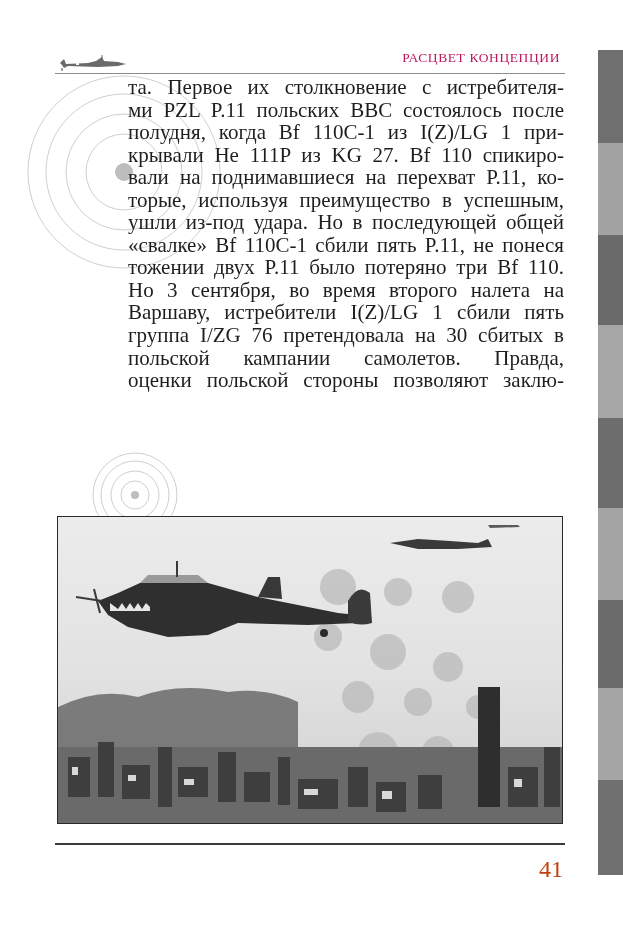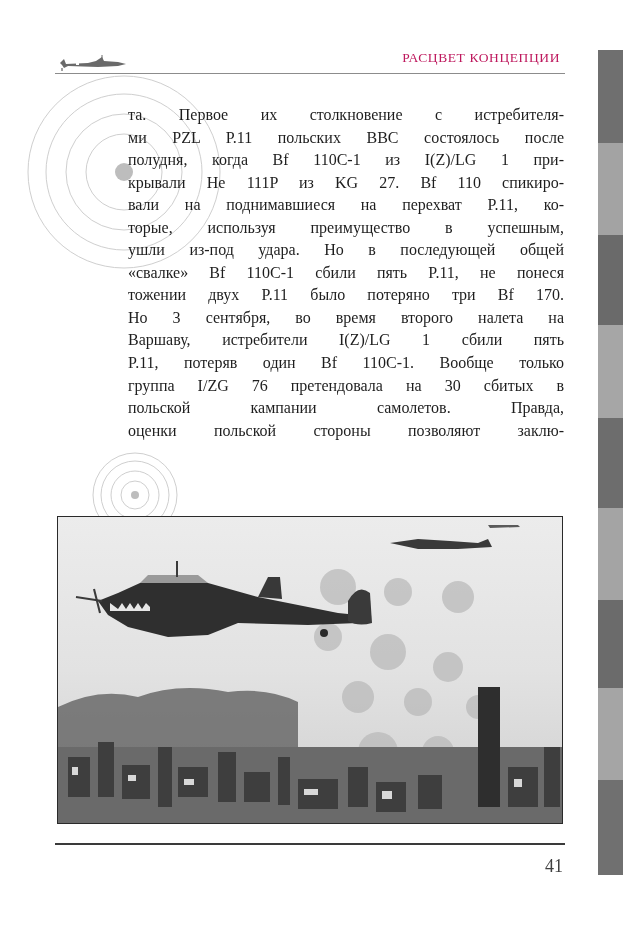--- a/index.html
+++ b/index.html
@@ -18,37 +18,37 @@
     color: #be185d;
   }
   .header-rule { position: absolute; left: 0; right: 0; top: 33px; height: 1px; background: #8c8c8c; }
 
   .side-tabs { position: absolute; left: 598px; top: 50px; width: 25px; height: 825px; }
   .side-tab { position: absolute; left: 0; width: 25px; }
 
   .decor { position: absolute; left: 0; top: 0; width: 623px; height: 927px; pointer-events: none; }
 
   .body-text {
-    position: absolute; left: 128px; top: 104px; width: 436px;
-    font-family: "Liberation Serif", serif; font-size: 16px; line-height: 22.55px;
+    position: absolute; left: 128px; top: 76px; width: 436px;
+    font-family: "Liberation Serif", serif; font-size: 21px; line-height: 22.55px;
     color: #1e1e1e;
   }
   .text-line { display: block; white-space: nowrap; text-align: justify; text-align-last: justify; height: 22.55px; }
   .text-line.last { text-align-last: left; }
 
   .photo {
     position: absolute; left: 57px; top: 516px; width: 504px; height: 306px;
     border: 1.5px solid #2a2a2a; overflow: hidden; background: #e9e9e9;
   }
   .photo svg { display: block; }
 
   .footer-rule { position: absolute; left: 55px; top: 843px; width: 510px; height: 2px; background: #3a3a3a; }
   .page-number {
     position: absolute; right: 60px; top: 856px;
-    font-family: "Liberation Serif", serif; font-size: 18px; color: #404040;
+    font-family: "Liberation Serif", serif; font-size: 24px; color: #c2410c;
   }
 </style>
 </head>
 <body>
 
 <div class="page">
 
   <svg class="decor" viewBox="0 0 623 927">
     <g fill="none" stroke="#cfcfcf" stroke-width="1">
       <circle cx="124" cy="172" r="38"></circle>
@@ -89,24 +89,23 @@
 
   <div class="body-text">
     <span class="text-line">та. Первое их столкновение с истребителя-</span>
     <span class="text-line">ми PZL P.11 польских ВВС состоялось после</span>
     <span class="text-line">полудня, когда Bf 110C-1 из I(Z)/LG 1 при-</span>
     <span class="text-line">крывали He 111P из KG 27. Bf 110 спикиро-</span>
     <span class="text-line">вали на поднимавшиеся на перехват P.11, ко-</span>
     <span class="text-line">торые, используя преимущество в успешным,</span>
     <span class="text-line">ушли из-под удара. Но в последующей общей</span>
     <span class="text-line">«свалке» Bf 110C-1 сбили пять P.11, не понеся</span>
-    <span class="text-line">тожении двух P.11 было потеряно три Bf 170.</span>
+    <span class="text-line">тожении двух P.11 было потеряно три Bf 110.</span>
     <span class="text-line">Но 3 сентября, во время второго налета на</span>
     <span class="text-line">Варшаву, истребители I(Z)/LG 1 сбили пять</span>
-    <span class="text-line">P.11, потеряв один Bf 110C-1. Вообще только</span>
     <span class="text-line">группа I/ZG 76 претендовала на 30 сбитых в</span>
     <span class="text-line">польской кампании самолетов. Правда,</span>
     <span class="text-line">оценки польской стороны позволяют заклю-</span>
   </div>
 
   <div class="photo">
     <svg width="504" height="306" viewBox="0 0 504 306">
       <defs>
         <linearGradient id="sky" x1="0" y1="0" x2="0" y2="1">
           <stop offset="0" stop-color="#ececec"></stop>

